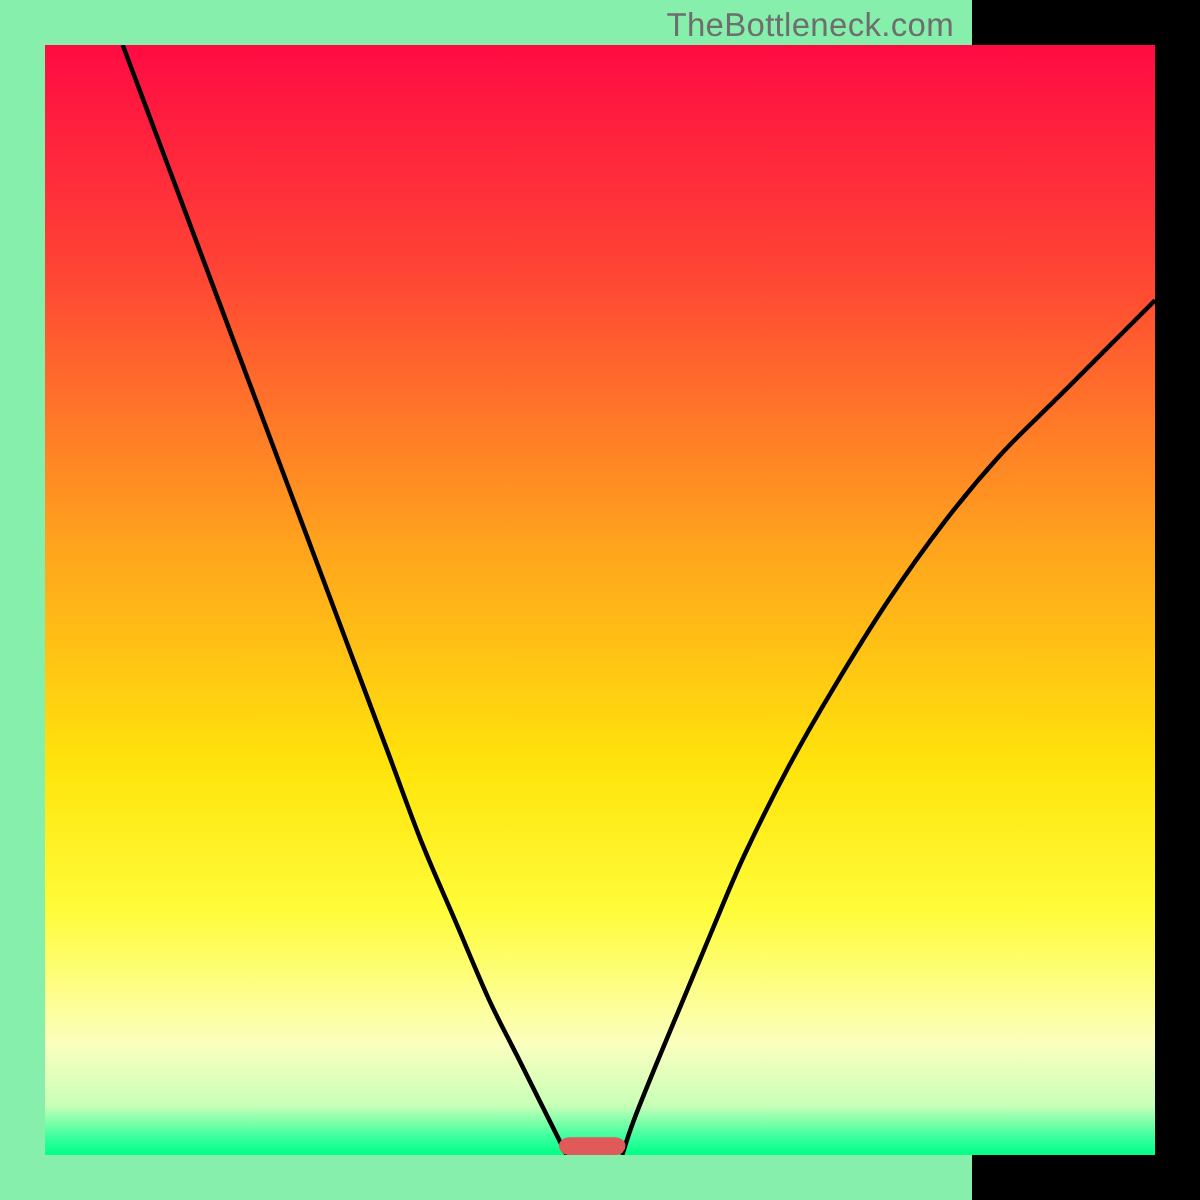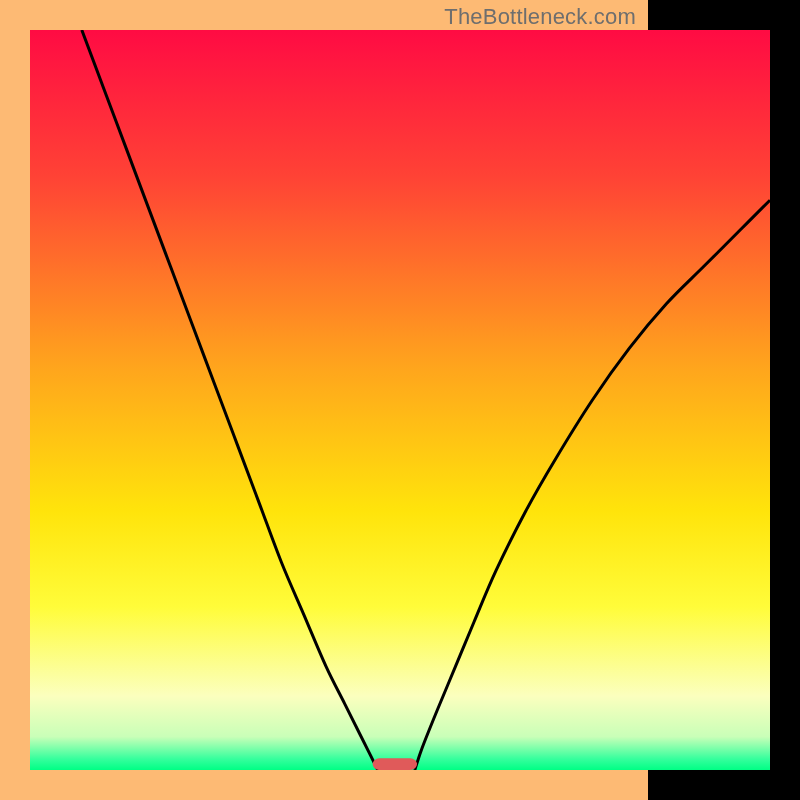--- a/index.html
+++ b/index.html
@@ -10,21 +10,21 @@
     overflow: hidden;
     background: #000;
     font-family: Arial, Helvetica, sans-serif;
   }
   .frame {
     position: absolute;
     top: 0;
     left: 0;
     width: 648px;
     height: 800px;
-    background: #fdba74;
+    background: #86efac;
   }
   .plot {
     position: absolute;
     top: 30px;
     left: 30px;
     width: 740px;
     height: 740px;
     overflow: hidden;
   }
   .watermark {

